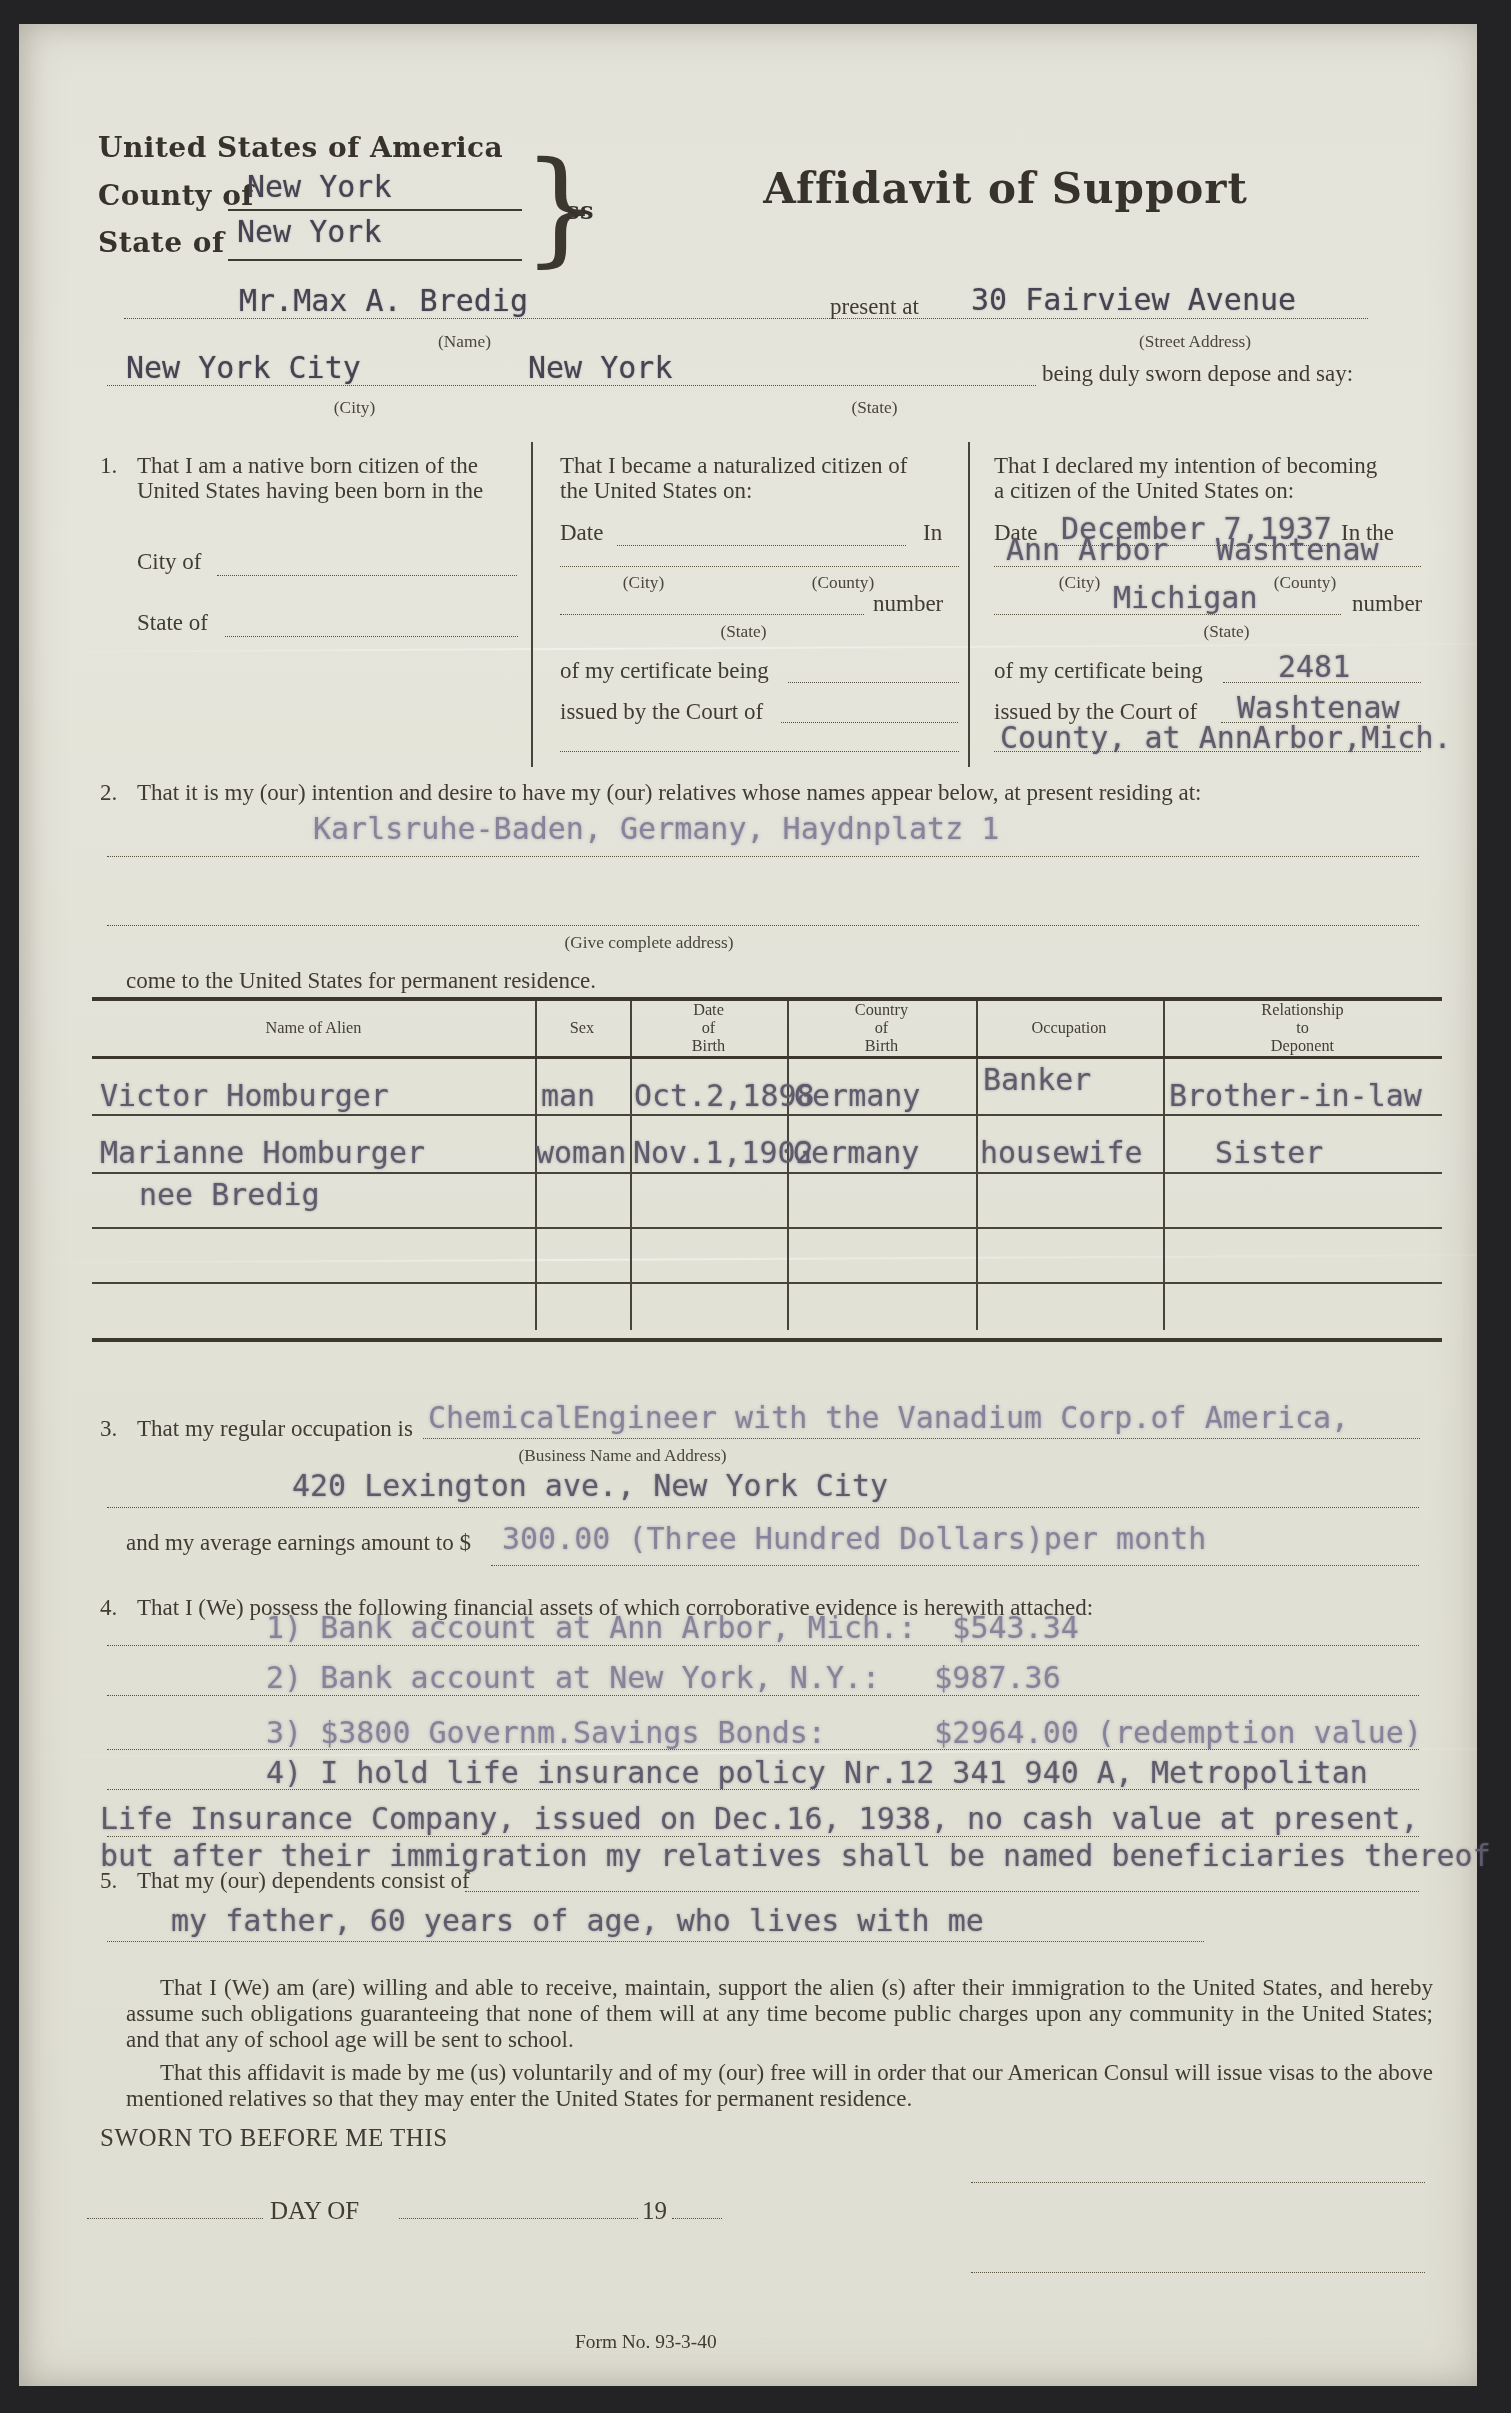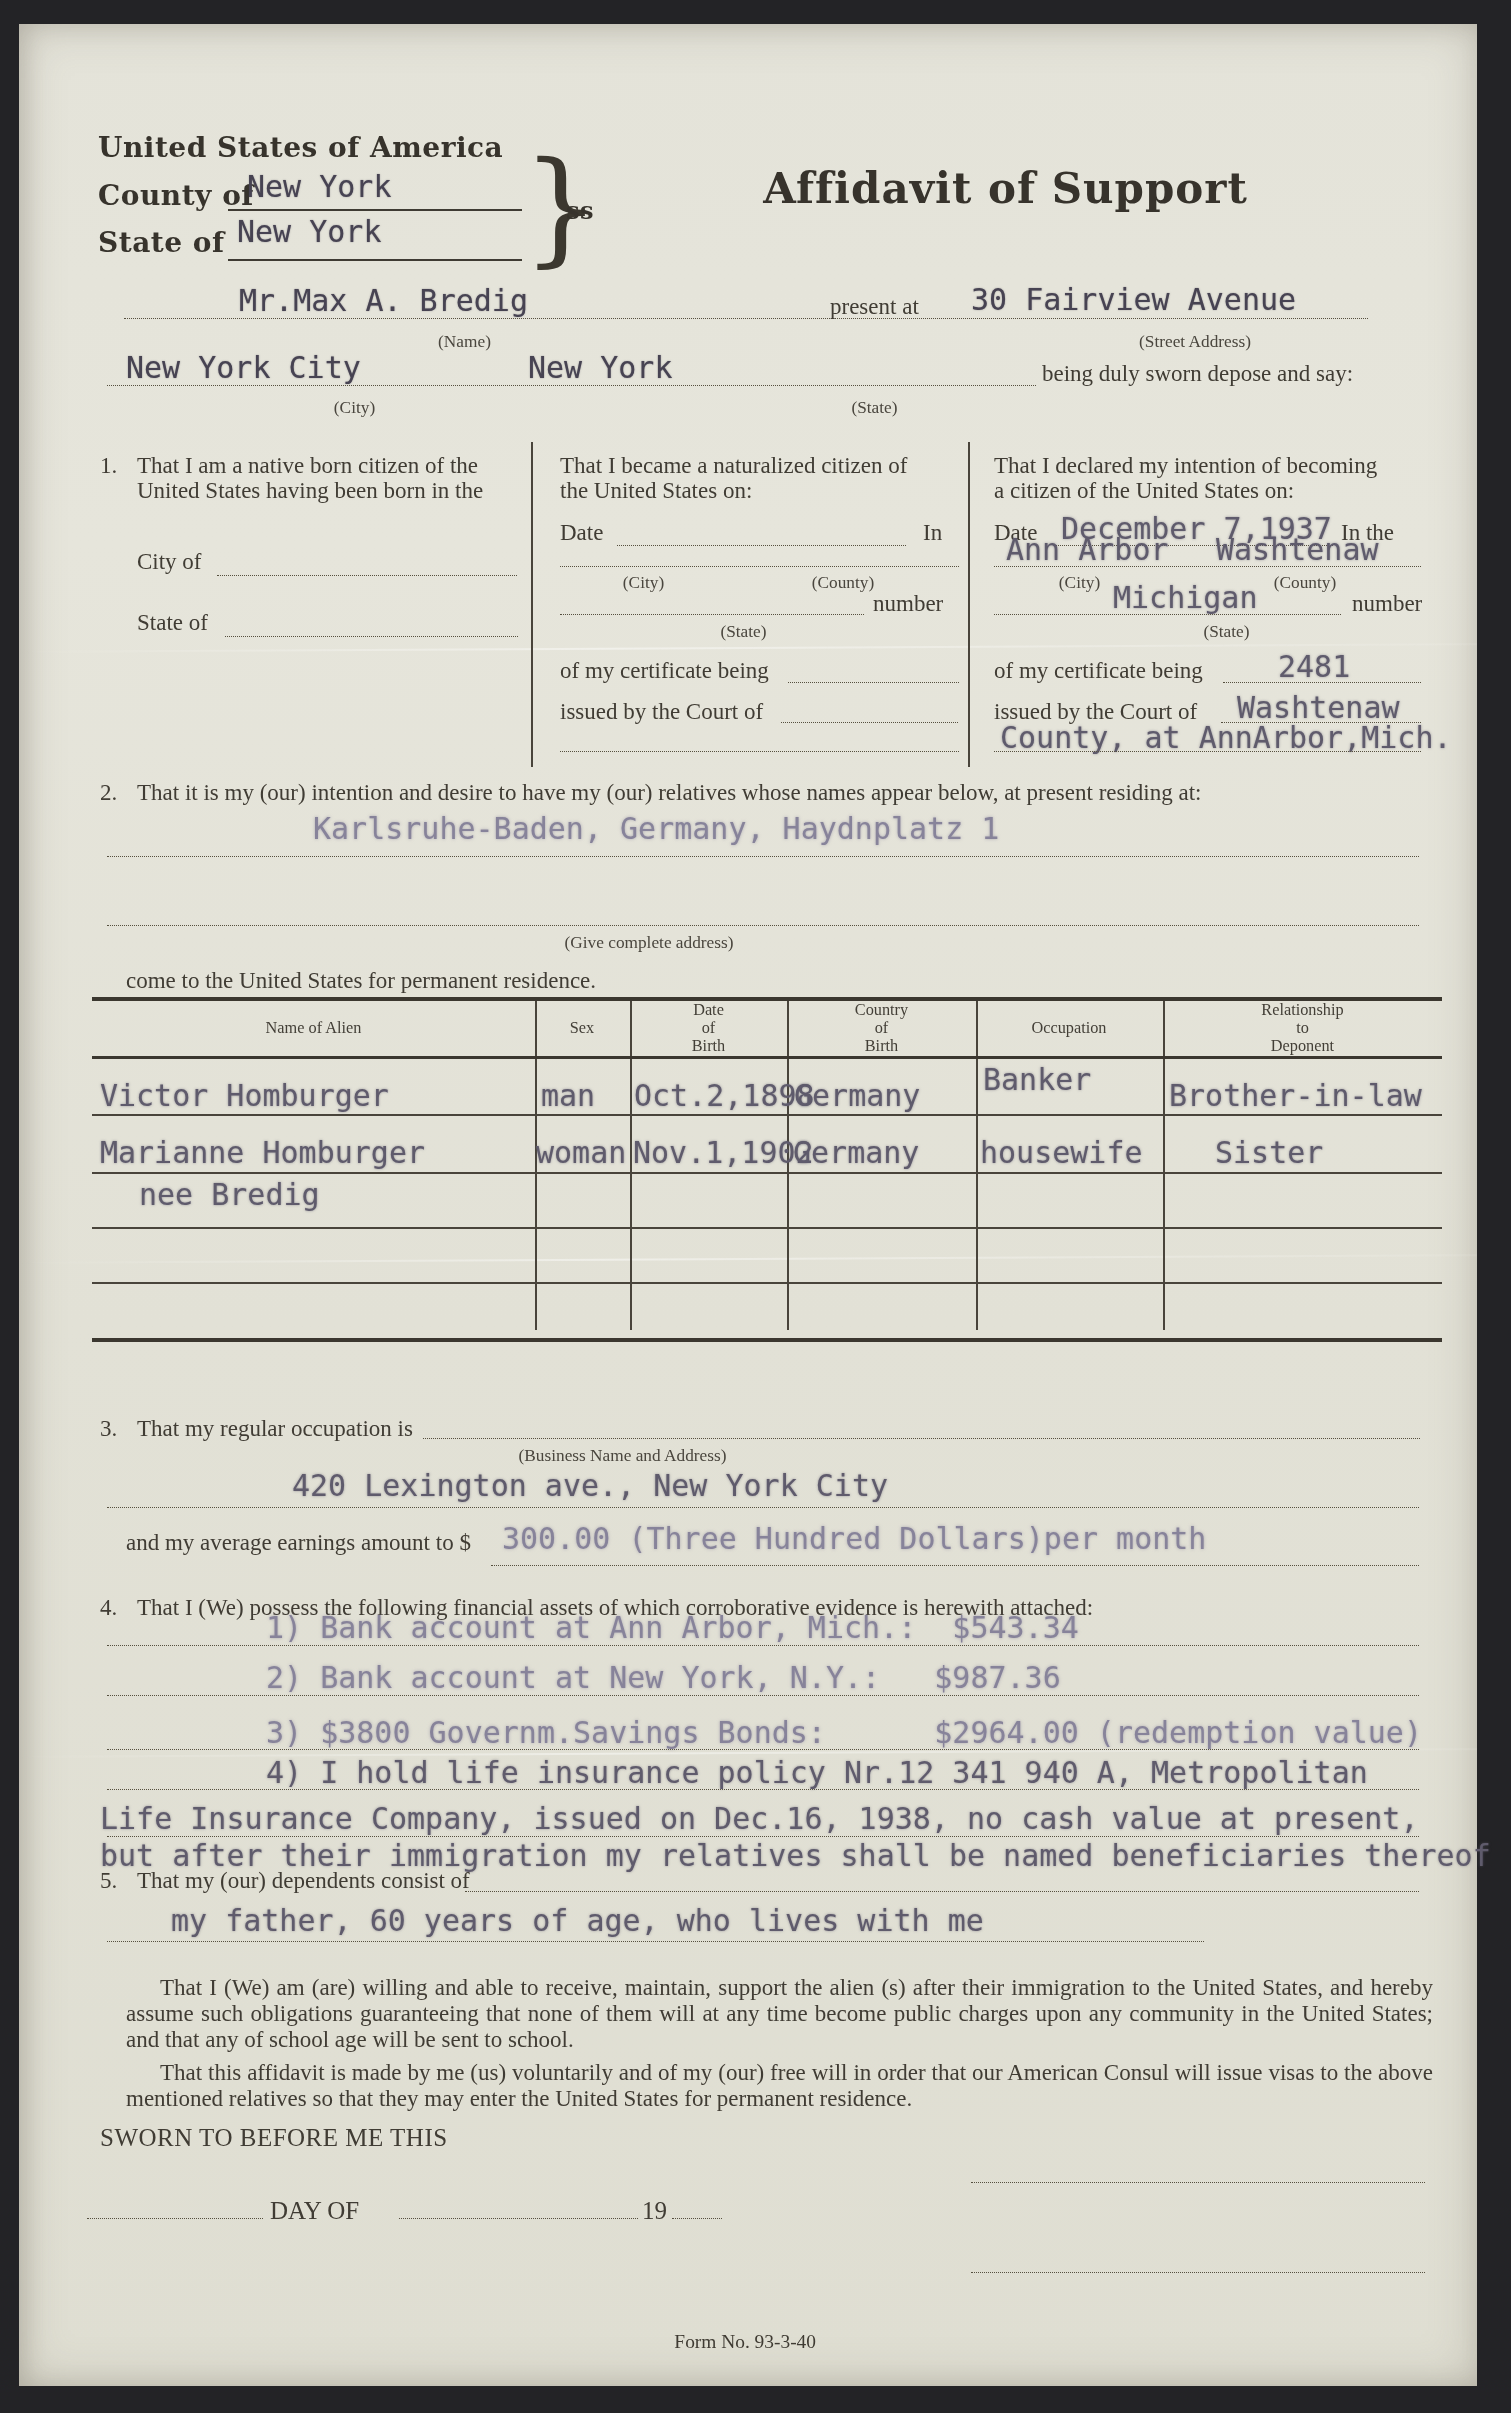--- a/index.html
+++ b/index.html
@@ -159,20 +159,21 @@
     <div class="abs typed t2" style="left:444px;top:137px">woman</div>
     <div class="abs typed t2" style="left:541px;top:137px">Nov.1,1902</div>
     <div class="abs typed t2" style="left:701px;top:137px">Germany</div>
     <div class="abs typed t2" style="left:888px;top:137px">housewife</div>
     <div class="abs typed t2" style="left:1123px;top:137px">Sister</div>
     <div class="abs typed t2" style="left:47px;top:179px">nee Bredig</div>
   </div>
 
   <div class="abs form" style="left:81px;top:1392px">3.</div>
   <div class="abs form" style="left:118px;top:1392px">That my regular occupation is</div>
+  <div class="abs typed t3" style="left:409px;top:1379px">ChemicalEngineer with the Vanadium Corp.of America,</div>
   <div class="abs dl" style="left:404px;top:1414px;width:997px"></div>
   <div class="abs cap" style="left:483px;top:1422px;width:241px">(Business Name and Address)</div>
   <div class="abs typed t2" style="left:273px;top:1447px">420 Lexington ave., New York City</div>
   <div class="abs dl" style="left:88px;top:1483px;width:1312px"></div>
   <div class="abs form" style="left:107px;top:1506px">and my average earnings amount to $</div>
   <div class="abs typed t3" style="left:483px;top:1500px">300.00 (Three Hundred Dollars)per month</div>
   <div class="abs dl" style="left:472px;top:1541px;width:928px"></div>
 
   <div class="abs form" style="left:81px;top:1571px">4.</div>
   <div class="abs form" style="left:118px;top:1571px;white-space:nowrap">That I (We) possess the following financial assets of which corroborative evidence is herewith attached:</div>
@@ -202,17 +203,17 @@
   <div class="abs dl" style="left:952px;top:2158px;width:454px"></div>
 
   <div class="abs dl" style="left:68px;top:2194px;width:176px"></div>
   <div class="abs form" style="left:251px;top:2173px;font-size:25px">DAY OF</div>
   <div class="abs dl" style="left:380px;top:2194px;width:239px"></div>
   <div class="abs form" style="left:623px;top:2173px;font-size:25px">19</div>
   <div class="abs dl" style="left:653px;top:2194px;width:50px"></div>
 
   <div class="abs dl" style="left:952px;top:2248px;width:454px"></div>
 
-  <div class="abs" style="left:556px;top:2307px;width:241px;text-align:right;font-family:'Liberation Serif',serif;font-size:19.4px;color:#3f3b33">Form No. 93-3-40</div>
+  <div class="abs" style="left:556px;top:2307px;width:241px;text-align:left;font-family:'Liberation Serif',serif;font-size:19.4px;color:#3f3b33">Form No. 93-3-40</div>
 
  </div>
 </div>
 
 
 </body></html>

